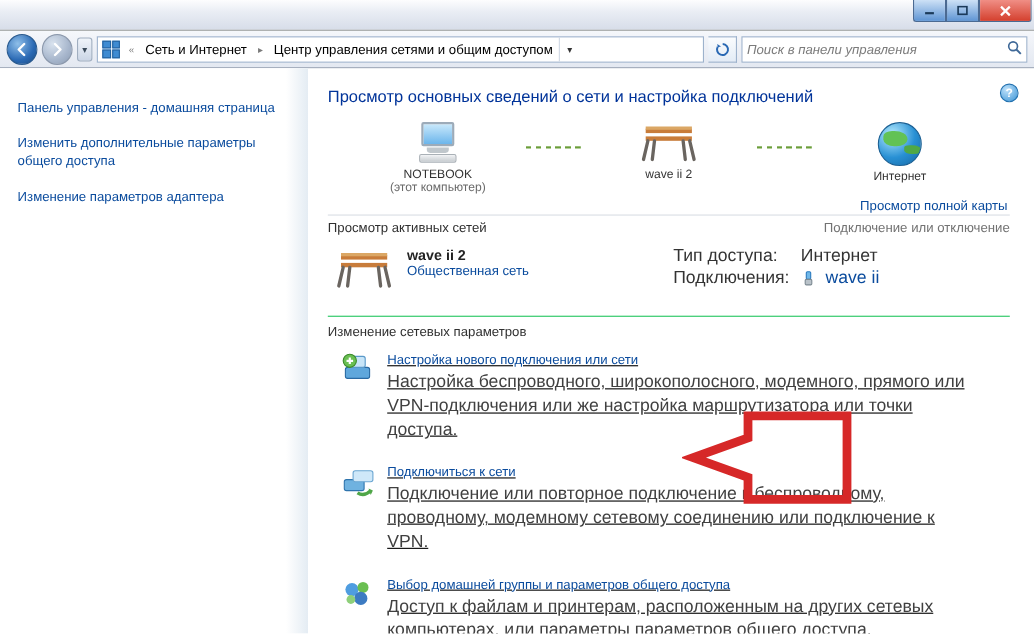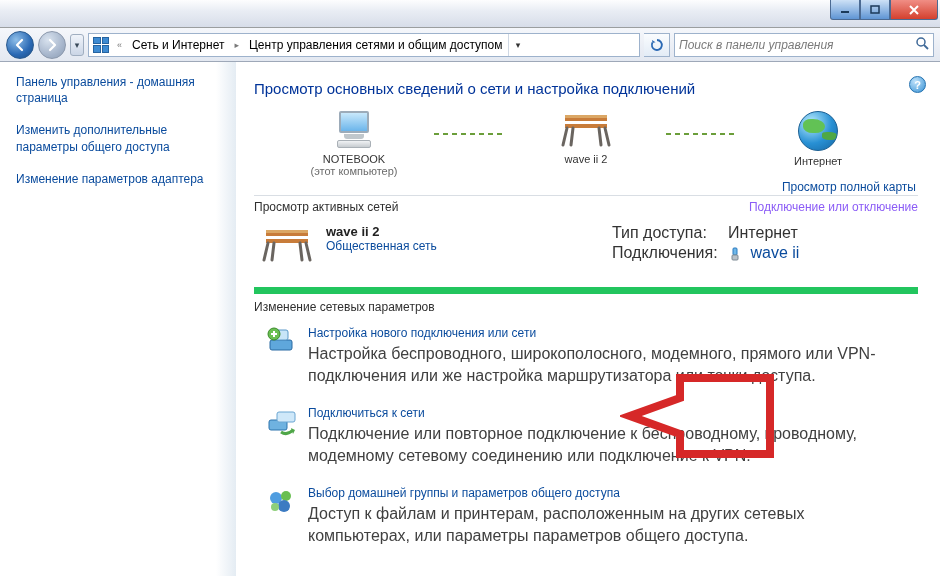--- a/index.html
+++ b/index.html
@@ -121,23 +121,23 @@
   .search .mag { margin-left:auto; font-style:normal; color:#3f6998;}
 
   
   .body {
     display: flex;
     height: calc(100% - 62px);
     position: relative;
   }
 
   .sidebar {
-    width: 236px;
+    width: 280px;
     background: #fff;
-    padding: 12px 16px;
+    padding: 28px 16px;
     position: relative;
   }
   .sidebar::after {
     content:"";
     position:absolute;
     right:0; top:0; bottom:0;
     width:20px;
     background: linear-gradient(to left, #e4ecf3, rgba(255,255,255,0));
   }
   .side-link {
@@ -239,21 +239,21 @@
   .section-header {
     display: flex;
     align-items: center;
     border-top: 1px solid #d9dee4;
     padding-top: 4px;
     margin-top: 6px;
     color: #303030;
     gap: 17px;
   }
   .section-header .txt { flex:1; }
-  .section-header .right-link { color:#8b5cf6; cursor:pointer;}
+  .section-header .right-link { color:#737373; cursor:pointer;}
 
   .active-net {
     display: flex;
     padding: 10px 6px 16px 6px;
     align-items: flex-start;
   }
   .active-net .bench-small { width:56px; }
   .active-net .netinfo { margin-left: 10px; flex:0 0 220px;}
   .active-net .netinfo .name { font-weight: bold; color:#222; font-size:13px;}
   .active-net .netinfo .link { color:#0a4b9d; cursor:pointer; font-size:12px;}
@@ -261,31 +261,32 @@
   .active-net .props .row { display:flex; margin-bottom:2px;}
   .active-net .props .k { width: 116px;}
   .active-net .props .v { flex:1;}
   .active-net .props .link { color:#0a4b9d; cursor:pointer;}
   .usb-icon {
     display:inline-block; width:14px; height:14px;
     vertical-align:middle; margin-right:4px;
   }
 
   .param-section-title {
-    border-top: 7px solid #22c55e;
+    border-top: 1px solid #22c55e;
     padding-top: 6px;
     margin-top: 4px;
     color:#303030;
     margin-bottom: 12px;
   }
 
   .task {
     display: flex;
     margin-bottom: 20px;
     padding-left: 12px;
+    text-decoration: underline;
   }
   .task .task-icon {
     width: 34px;
     flex: 0 0 34px;
     margin-right: 8px;
   }
   .task .task-body { flex:1; padding-right:30px;}
   .task .task-title { color:#0a4b9d; cursor:pointer; margin-bottom:3px; font-size:12px;}
   .task .task-desc { color:#404040; font-size:16px; line-height:1.35;}
 

